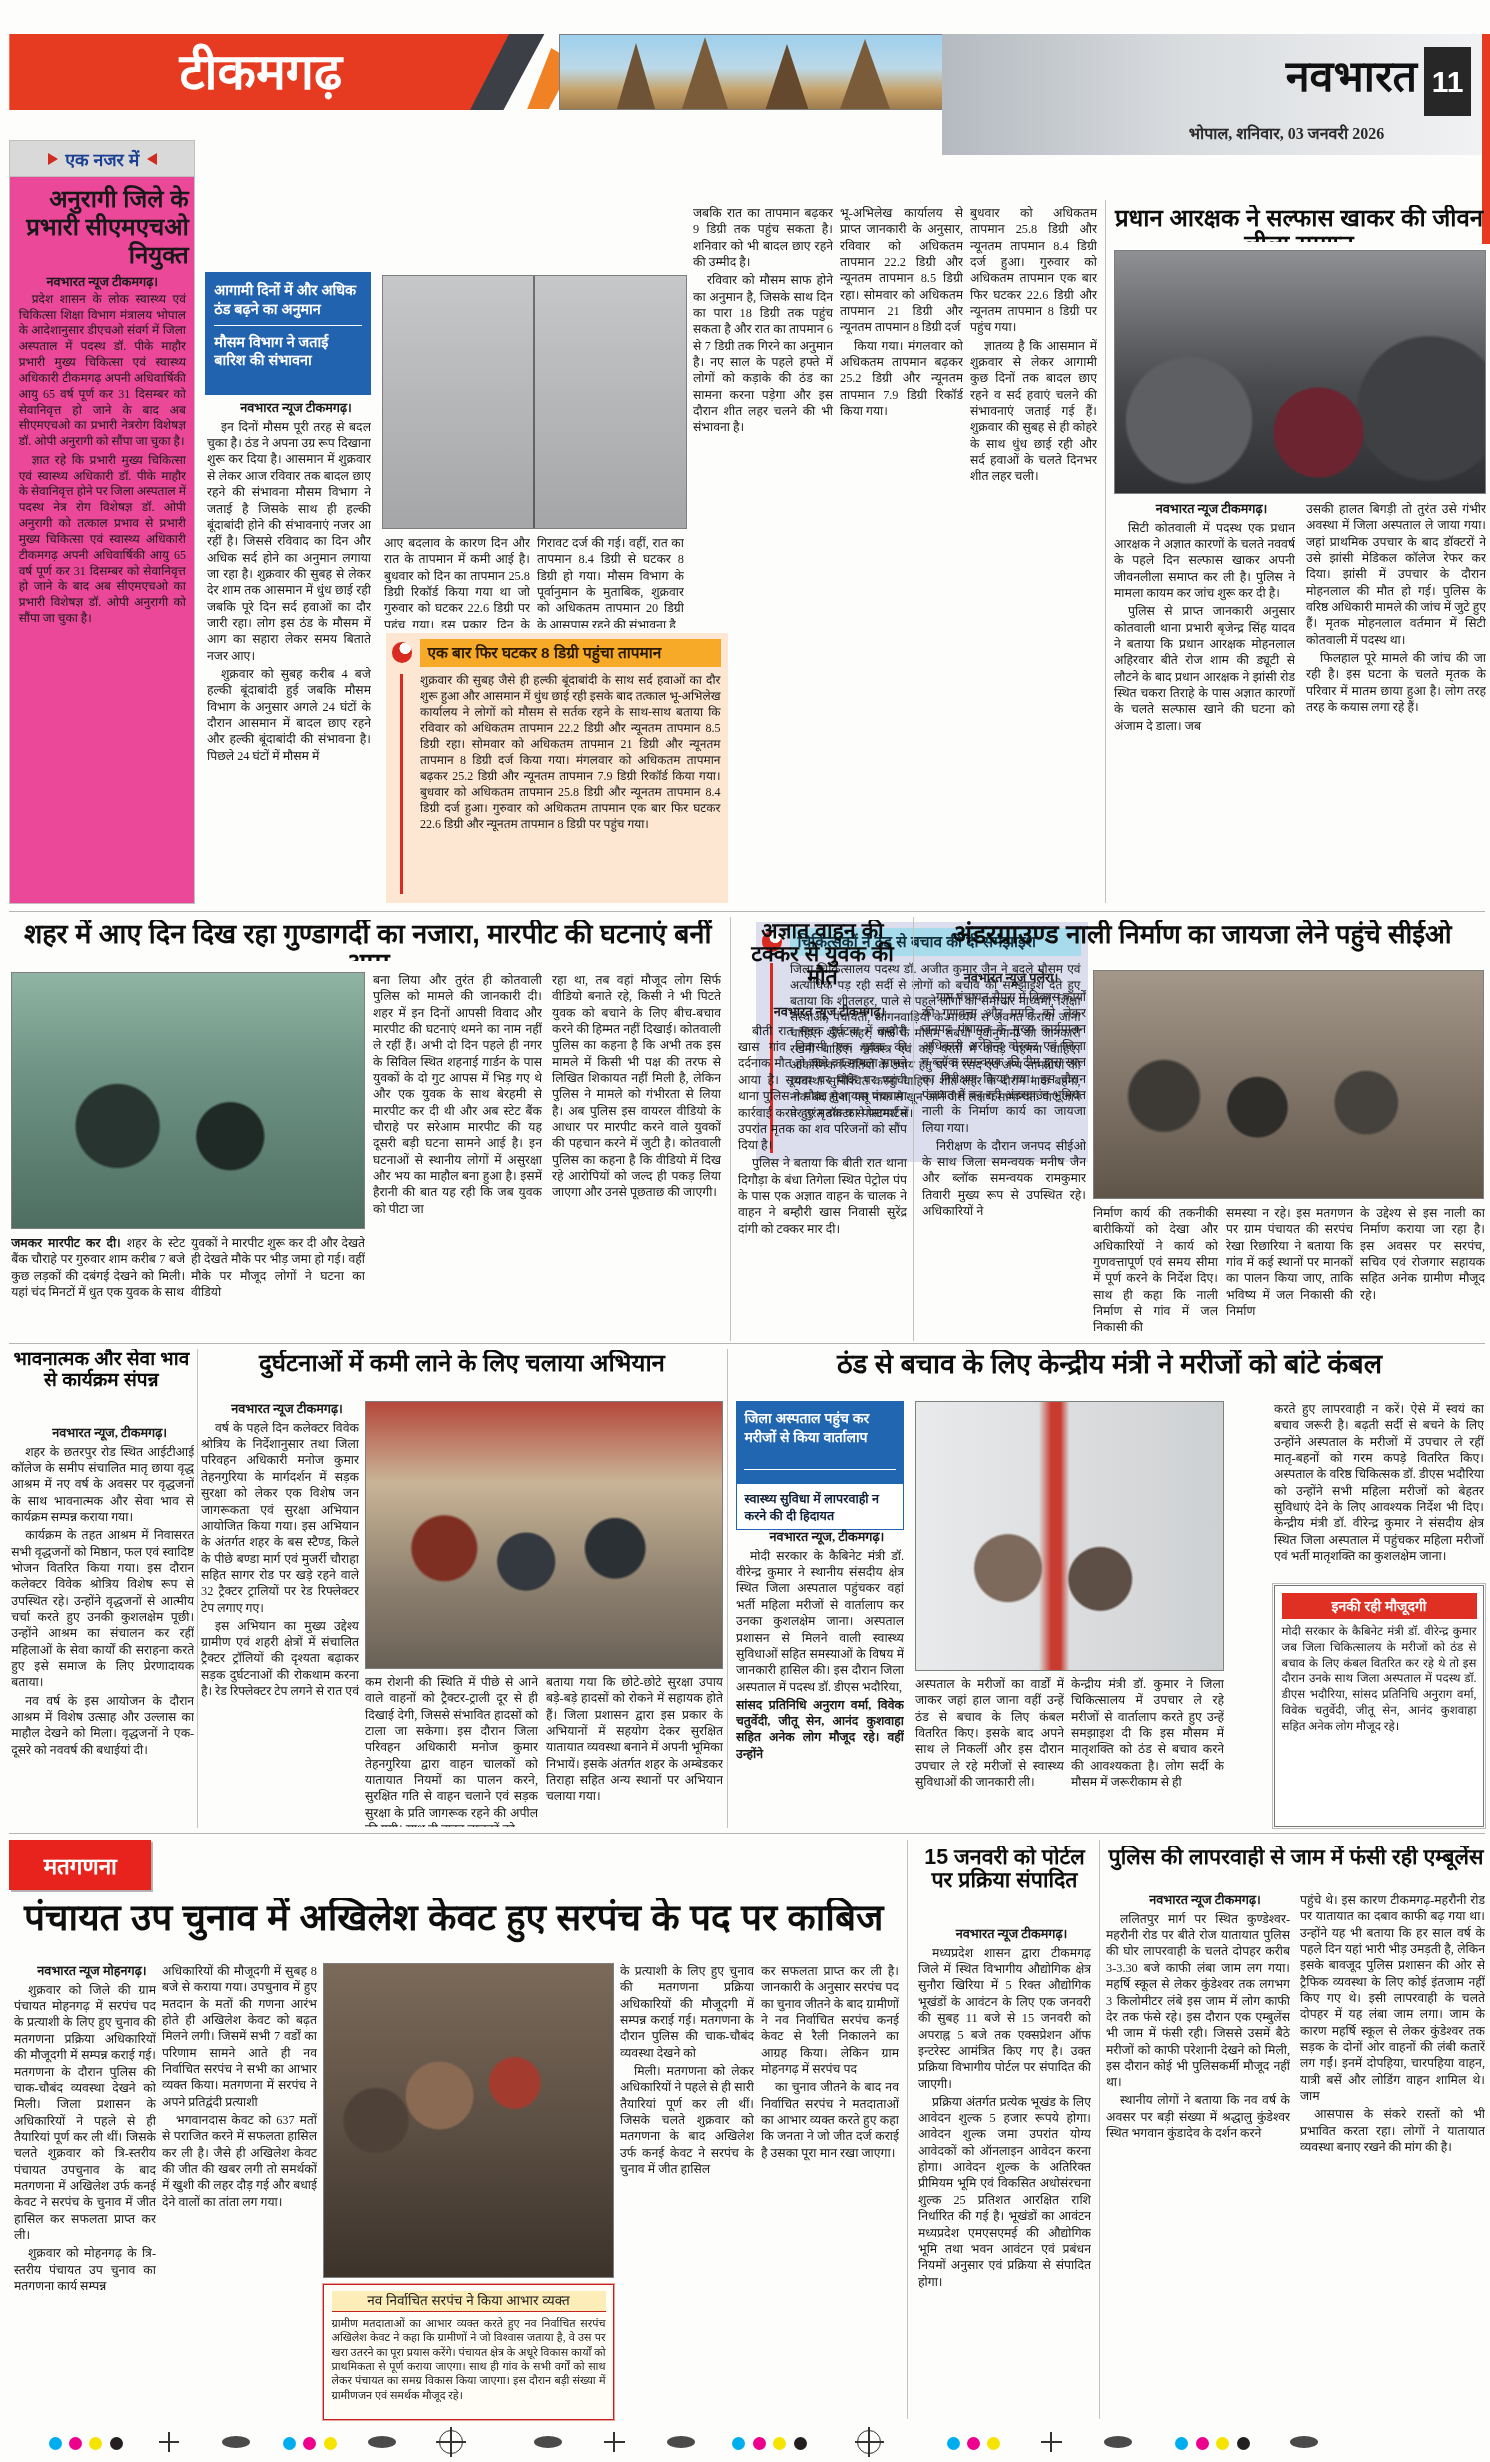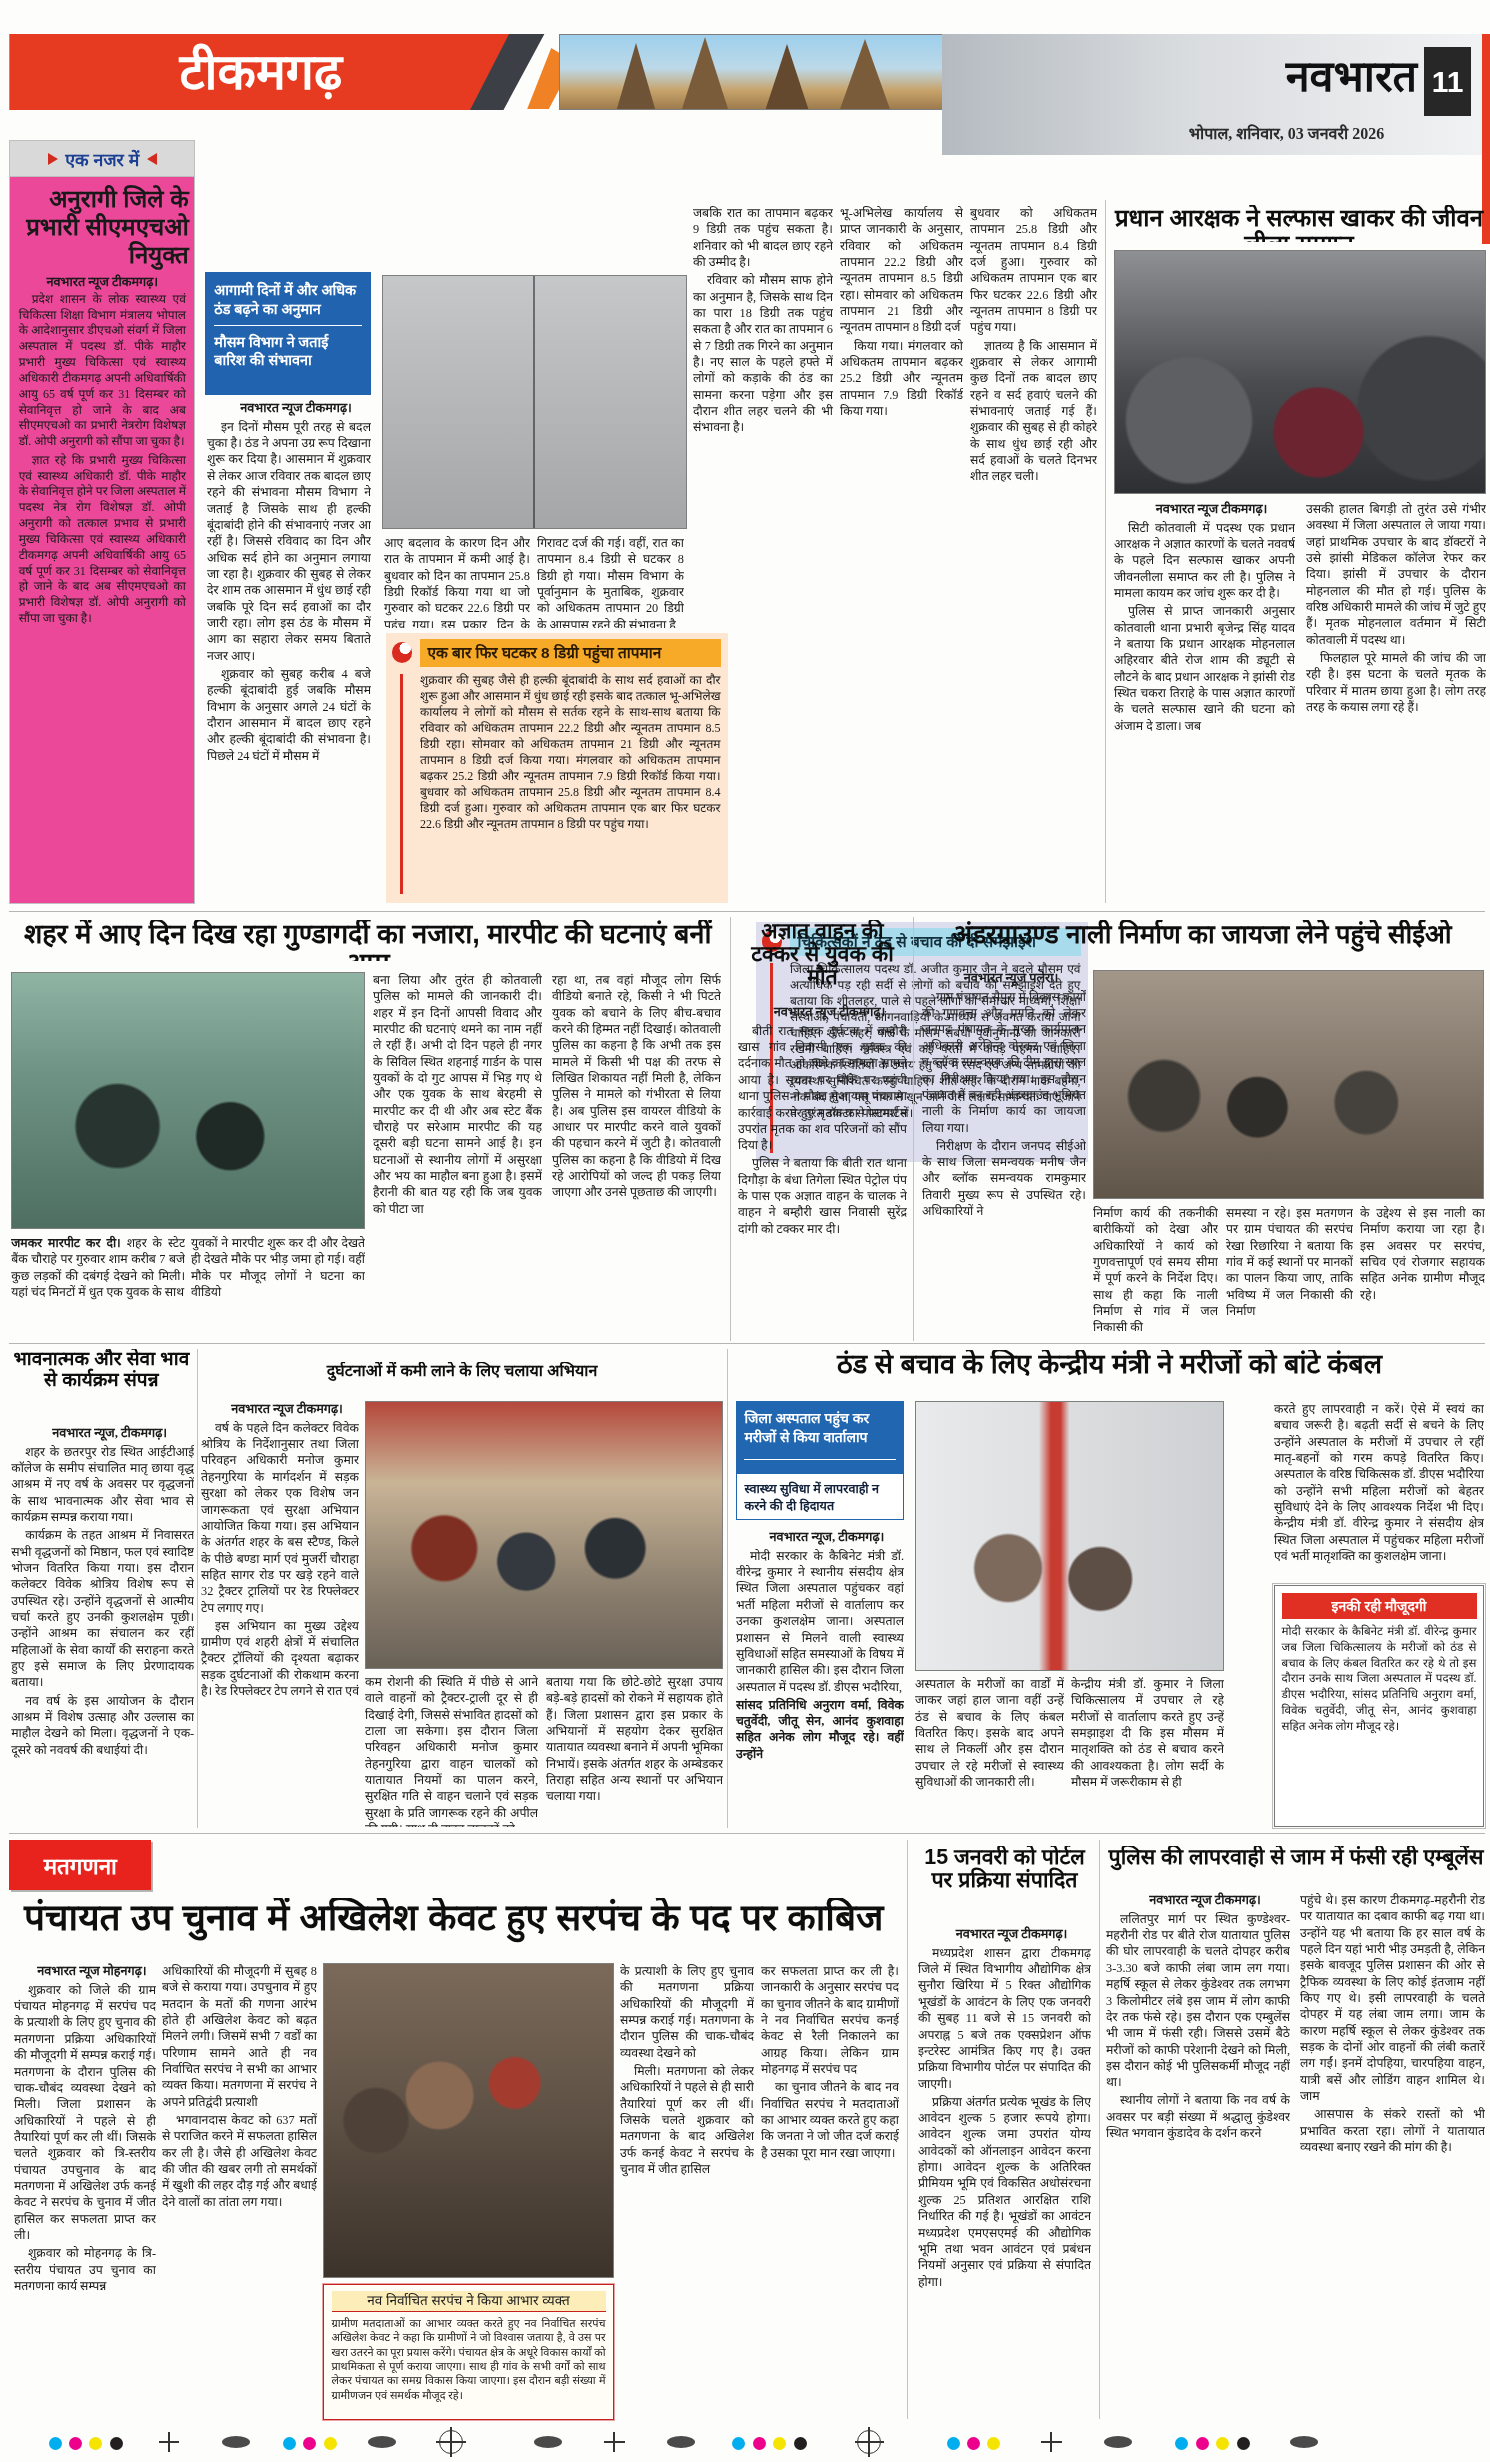--- a/index.html
+++ b/index.html
@@ -44,21 +44,21 @@
   .callout .ct{font-family:"Liberation Sans",sans-serif;font-weight:bold;font-size:15.4px;padding:3.7px 7.5px;margin-bottom:4.7px;}
   .callout .cb{font-size:12px;line-height:1.34;text-align:justify;}
   .qmark{position:absolute;left:5.6px;top:9.3px;width:20.5px;height:20.5px;border-radius:50%;background:radial-gradient(circle at 66% 30%, #ffffff 0 28%, #d92b1f 30%);}
   .qline{position:absolute;left:14px;top:41px;bottom:9.3px;width:2.8px;background:#d92b1f;}
   .callout-orange{background:#fde7d2;}
   .callout-orange .ct{background:#f7a928;color:#2a1a02;}
   .callout-blue{background:#dcdeed;}
   .callout-blue .ct{background:#a8dcec;color:#14303c;}
   
   .kbox-top{background:#2166b0;color:#fff;font-family:"Liberation Sans",sans-serif;font-weight:bold;font-size:14px;line-height:1.35;padding:8.4px;box-sizing:border-box;}
-  .kbox-top .l1{border-bottom:1.9px solid #fff;padding-bottom:12px;margin-bottom:5.6px;}
+  .kbox-top .l1{border-bottom:1.9px solid #fff;padding-bottom:22px;margin-bottom:5.6px;}
   .kbox-bottom{background:#fff;border:1.9px solid #2166b0;border-top:none;color:#12213a;font-weight:bold;font-size:12.6px;padding:5.6px 7.5px;box-sizing:border-box;font-family:"Liberation Sans",sans-serif;}
   
   .mojudgi{border:0.9px solid #777;outline:0.9px solid #bbb;outline-offset:1.9px;background:#fff;box-sizing:border-box;padding:6.5px;}
   .mojudgi .mh{background:#e03024;color:#fff;font-family:"Liberation Sans",sans-serif;font-weight:bold;font-size:14px;text-align:center;padding:3.7px 0;margin-bottom:5.6px;}
   .mojudgi .mb{font-size:11.7px;line-height:1.34;text-align:justify;}
   
   .mat-label{background:#e8231d;color:#fff;font-family:"Liberation Sans",sans-serif;font-weight:bold;font-size:22.4px;display:flex;align-items:center;justify-content:center;box-shadow:1.9px 1.9px 0 #b0b0b0;}
   .mat-strip{background:linear-gradient(90deg,#f9b234,#f7a31d 45%,#fbca63);clip-path:polygon(0 50%,13px 0,100% 0,100% 100%,13px 100%);display:flex;align-items:center;font-family:"Liberation Sans",sans-serif;font-weight:bold;font-size:18.6px;color:#241703;padding-left:45px;box-sizing:border-box;}
   .aabhar{border:1.9px solid #c8201f;outline:0.9px solid #e8a0a0;background:#fffdf6;box-sizing:border-box;padding:5.6px 7.5px;}
   .aabhar .ah{font-family:"Liberation Sans",sans-serif;font-weight:normal;font-size:13.5px;text-align:center;border-bottom:0.9px solid #c8201f;padding-bottom:2.8px;margin-bottom:3.7px;color:#1b1b1b;background:#fdeeb9;}
@@ -216,21 +216,21 @@
 
   <div class="abs hl" style="left:9.3px;top:1349px;width:184px;height:71px;font-size:19px;">भावनात्मक और सेवा भाव से कार्यक्रम संपन्न</div>
   <div class="abs bodytxt" style="left:11.2px;top:1425px;width:183px;height:402px;">
     <p class="byline">नवभारत न्यूज, टीकमगढ़।</p>
     <p>शहर के छतरपुर रोड स्थित आईटीआई कॉलेज के समीप संचालित मातृ छाया वृद्ध आश्रम में नए वर्ष के अवसर पर वृद्धजनों के साथ भावनात्मक और सेवा भाव से कार्यक्रम सम्पन्न कराया गया।</p>
     <p>कार्यक्रम के तहत आश्रम में निवासरत सभी वृद्धजनों को मिष्ठान, फल एवं स्वादिष्ट भोजन वितरित किया गया। इस दौरान कलेक्टर विवेक श्रोत्रिय विशेष रूप से उपस्थित रहे। उन्होंने वृद्धजनों से आत्मीय चर्चा करते हुए उनकी कुशलक्षेम पूछी। उन्होंने आश्रम का संचालन कर रहीं महिलाओं के सेवा कार्यों की सराहना करते हुए इसे समाज के लिए प्रेरणादायक बताया।</p>
     <p>नव वर्ष के इस आयोजन के दौरान आश्रम में विशेष उत्साह और उल्लास का माहौल देखने को मिला। वृद्धजनों ने एक-दूसरे को नववर्ष की बधाईयां दी।</p>
   </div>
 
   <div class="vrule" style="left:197px;top:1349px;height:479px;"></div>
-  <div class="abs hl" style="left:201px;top:1350px;width:522px;height:41px;font-size:16px;margin-top:12px;">दुर्घटनाओं में कमी लाने के लिए चलाया अभियान</div>
+  <div class="abs hl" style="left:201px;top:1350px;width:522px;height:41px;font-size:24px;">दुर्घटनाओं में कमी लाने के लिए चलाया अभियान</div>
   <div class="abs bodytxt" style="left:201px;top:1401px;width:158px;height:427px;">
     <p class="byline">नवभारत न्यूज टीकमगढ़।</p>
     <p>वर्ष के पहले दिन कलेक्टर विवेक श्रोत्रिय के निर्देशानुसार तथा जिला परिवहन अधिकारी मनोज कुमार तेहनगुरिया के मार्गदर्शन में सड़क सुरक्षा को लेकर एक विशेष जन जागरूकता एवं सुरक्षा अभियान आयोजित किया गया। इस अभियान के अंतर्गत शहर के बस स्टैण्ड, किले के पीछे बण्डा मार्ग एवं मुजर्री चौराहा सहित सागर रोड पर खड़े रहने वाले 32 ट्रैक्टर ट्रालियों पर रेड रिफ्लेक्टर टेप लगाए गए।</p>
     <p>इस अभियान का मुख्य उद्देश्य ग्रामीण एवं शहरी क्षेत्रों में संचालित ट्रैक्टर ट्रॉलियों की दृश्यता बढ़ाकर सड़क दुर्घटनाओं की रोकथाम करना है। रेड रिफ्लेक्टर टेप लगने से रात एवं</p>
   </div>
   <div class="abs photo" style="left:365px;top:1401px;width:358px;height:268px;background:radial-gradient(circle at 22% 55%,#7e2f22 0 10%,transparent 11%),radial-gradient(circle at 45% 60%,#33393f 0 11%,transparent 12%),radial-gradient(circle at 70% 55%,#2b3035 0 10%,transparent 11%),linear-gradient(180deg,#b5483c 0%,#c9b496 30%,#8b7f6e 70%,#6a6157 100%);"></div>
   <div class="abs bodytxt" style="left:365px;top:1674px;width:173px;height:153px;">
     <p style="text-indent:0">कम रोशनी की स्थिति में पीछे से आने वाले वाहनों को ट्रैक्टर-ट्राली दूर से ही दिखाई देगी, जिससे संभावित हादसों को टाला जा सकेगा। इस दौरान जिला परिवहन अधिकारी मनोज कुमार तेहनगुरिया द्वारा वाहन चालकों को यातायात नियमों का पालन करने, सुरक्षित गति से वाहन चलाने एवं सड़क सुरक्षा के प्रति जागरूक रहने की अपील की गयी। साथ ही वाहन चालकों को</p>
   </div>
   <div class="abs bodytxt" style="left:546px;top:1674px;width:177px;height:153px;">

